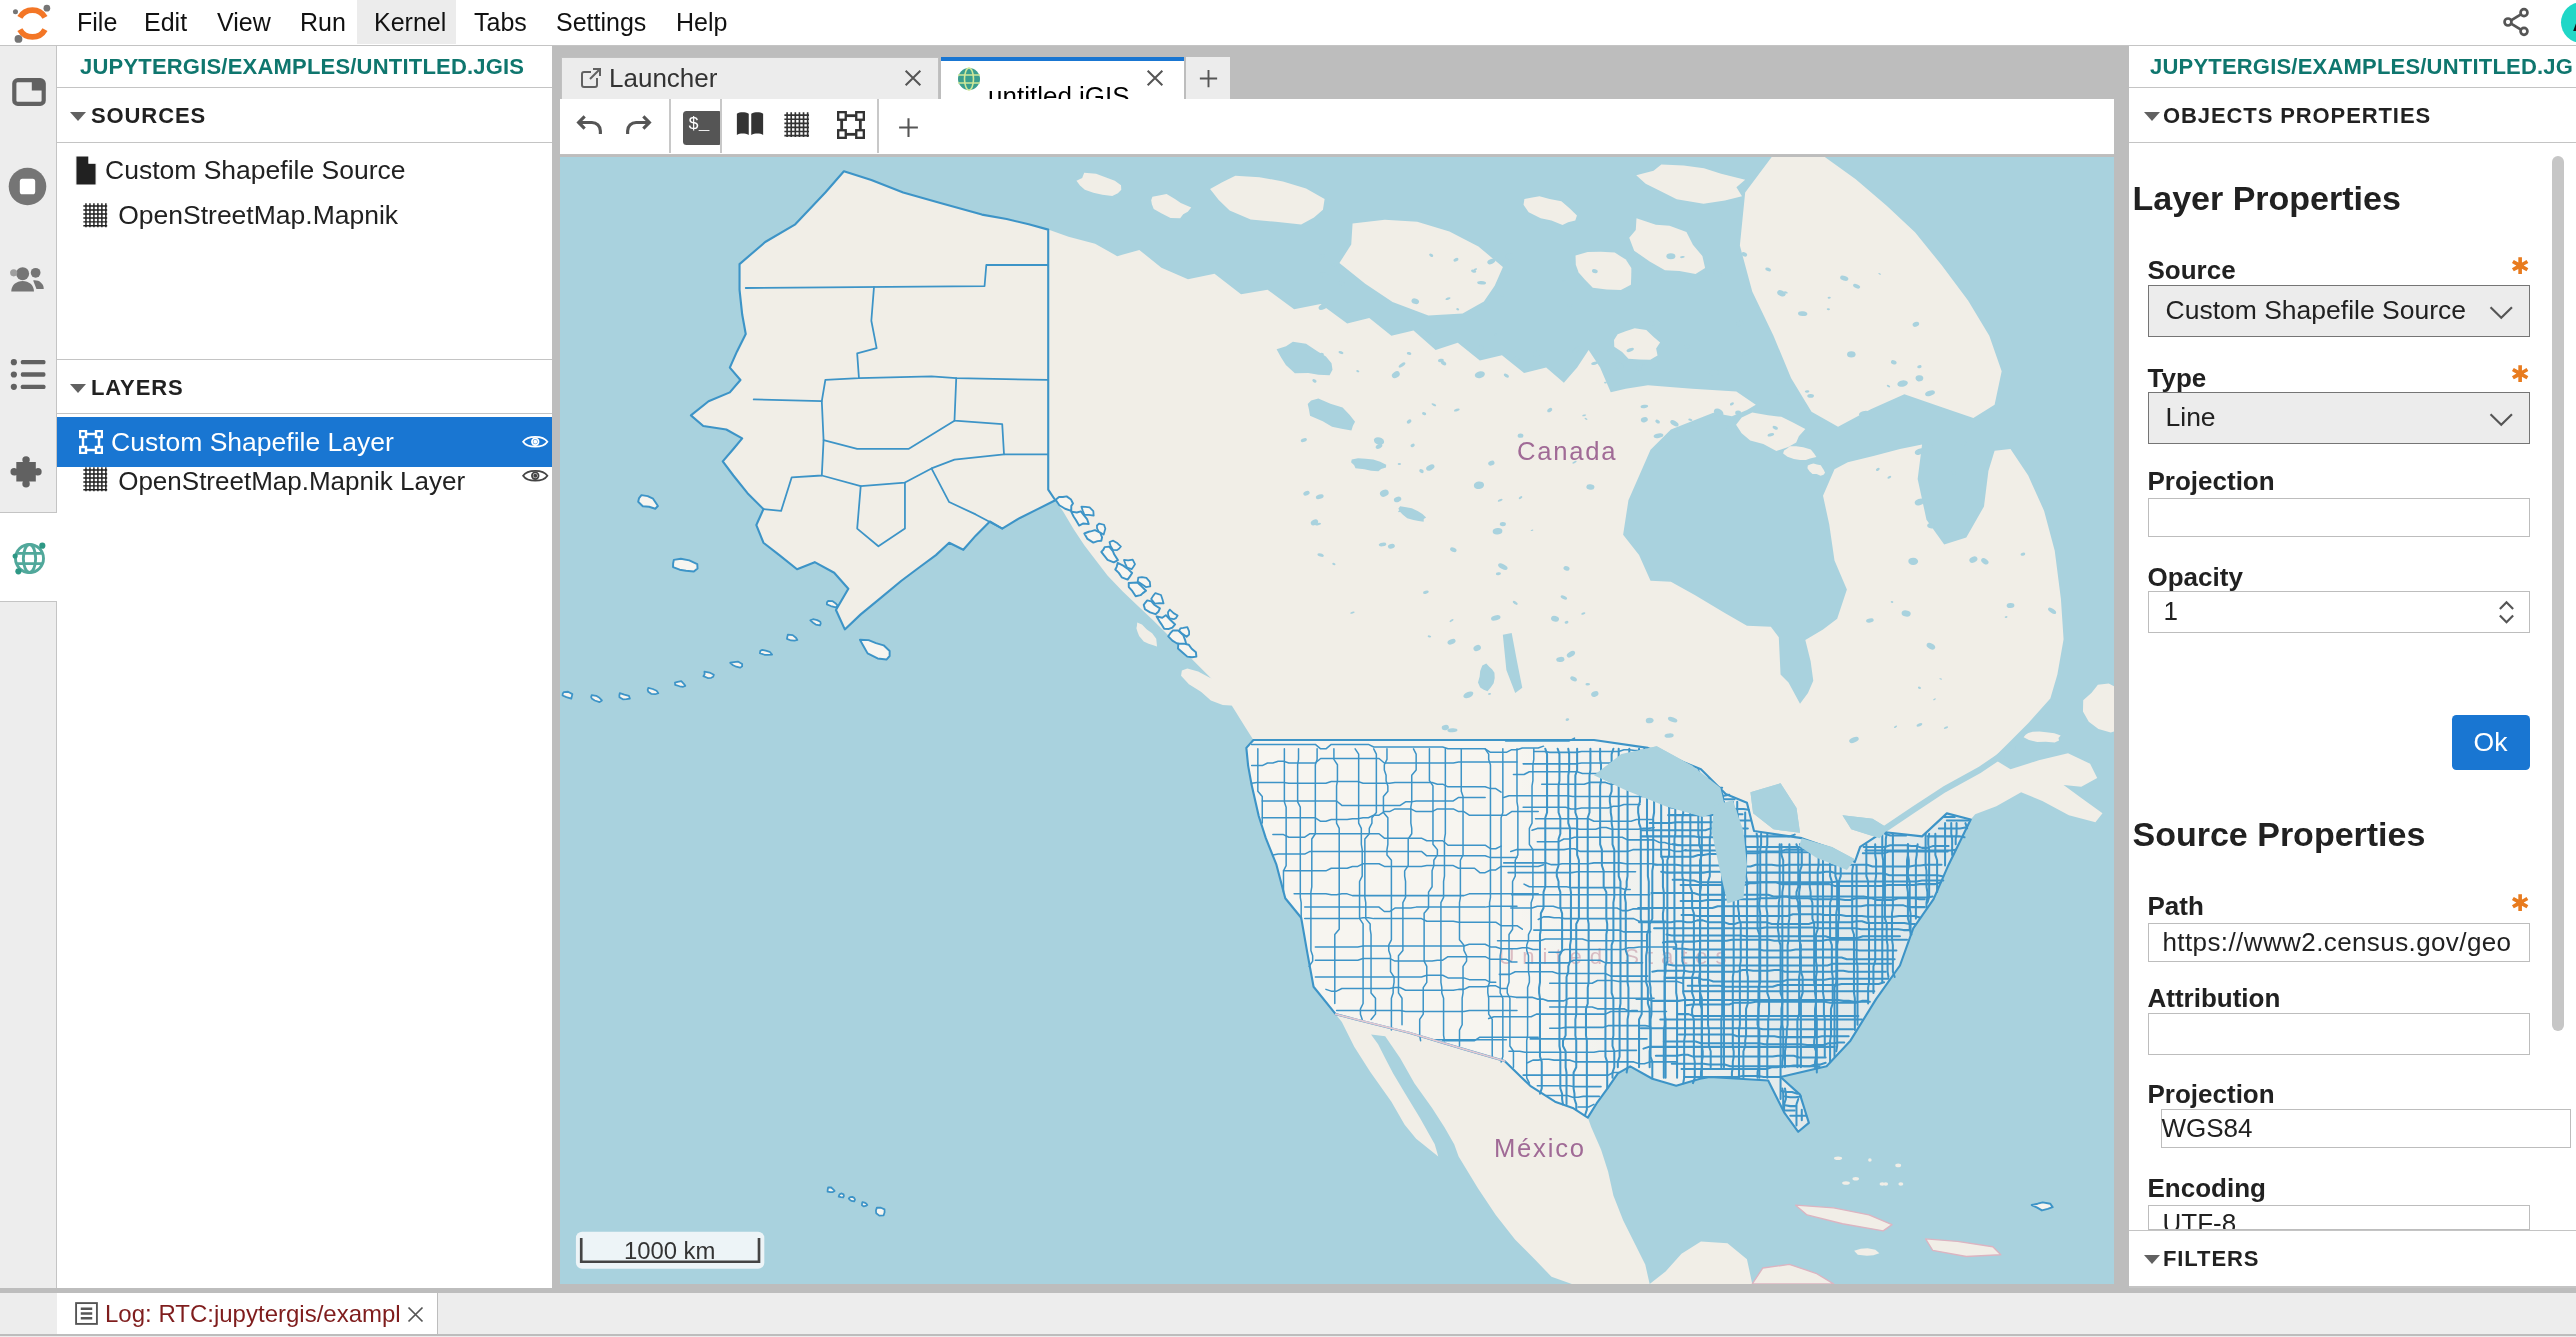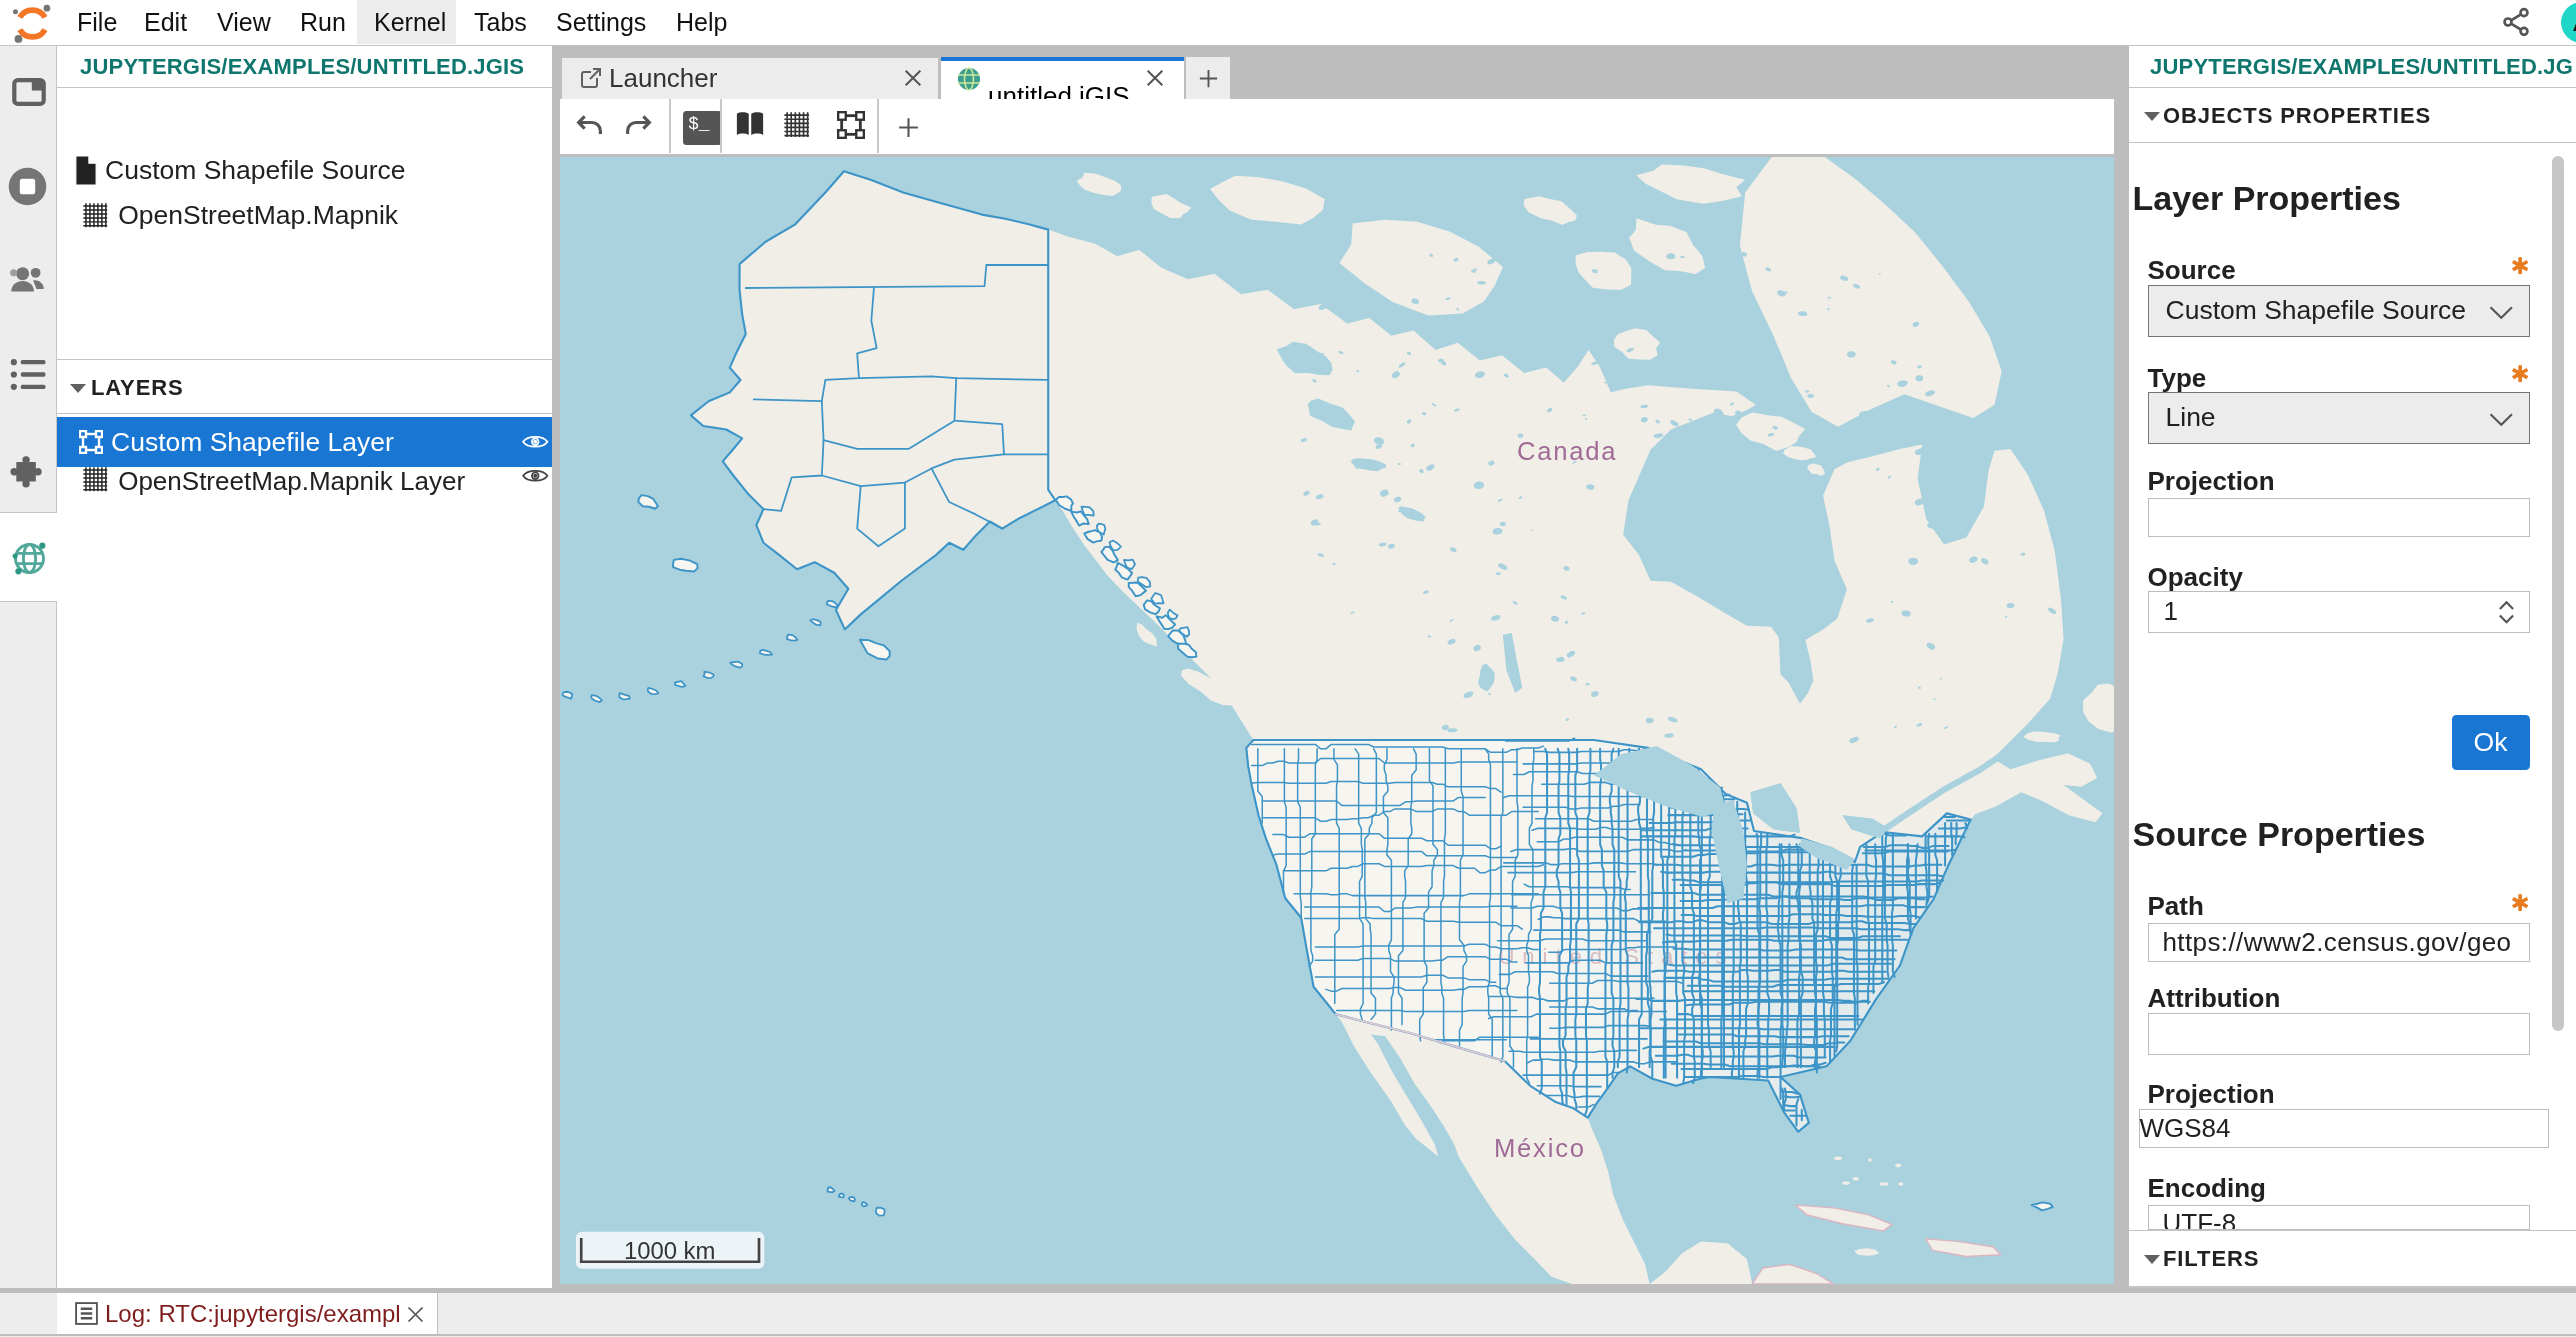--- a/index.html
+++ b/index.html
@@ -101,20 +101,21 @@
     <ellipse cx="12" cy="12" rx="3.6" ry="8.2"></ellipse>
     <path d="M4.4 9 h15.2 M4.4 15 h15.2"></path>
   </g>
   <circle cx="19.5" cy="4.5" r="1.8" fill="#2e9885"></circle>
   <circle cx="3.6" cy="10.5" r="1.5" fill="#2e9885"></circle>
   <circle cx="5.5" cy="19.5" r="1.8" fill="#2e9885"></circle>
 </svg>
 
 <div id="leftpanel">
   <div class="paneltitle">JUPYTERGIS/EXAMPLES/UNTITLED.JGIS</div>
+  <div class="sechead"><span class="tri"></span>SOURCES</div>
   <div class="srcrow abs" style="left:0;top:102px;width:495px">
     <svg style="margin-left:17px" width="24" height="29" viewBox="0 0 16 20" fill="#212121">
       <path d="M1 0 h9 l5 5 v15 H1 Z M10 0 v5 h5" stroke="#fff" stroke-width="0.8"></path>
     </svg>
     <span style="margin-left:7px">Custom Shapefile Source</span>
   </div>
   <div class="srcrow abs" style="left:0;top:147px;width:495px">
     <svg style="margin-left:25px" width="26.5" height="26.5" viewBox="0 0 20 20" stroke="#212121" fill="none">
       <g stroke-width="1.1">
         <path d="M3 1 V19 M6 1 V19 M9 1 V19 M12 1 V19 M15 1 V19 M18 1 V19"></path>
@@ -734,21 +735,21 @@
         </svg>
     </div>
     <div class="abs" style="left:319px;top:669px;width:78px;height:55px;background:#1976d2;border-radius:4.4px;color:#fff;font-size:26.5px;text-align:center;line-height:55px">Ok</div>
     <div class="abs" style="left:0;top:769px;font-size:34px;font-weight:bold;color:#212121">Source Properties</div>
     <div class="abs rp-label" style="left:15px;top:845px">Path</div>
     <div class="abs" style="left:378px;top:844px;color:#e87b1e;font-size:23px">✱</div>
     <div class="abs rp-input" style="left:15px;top:877px;width:382px;height:39px;line-height:36px;padding-left:14px;white-space:nowrap;overflow:hidden;letter-spacing:0.4px">https://www2.census.gov/geo</div>
     <div class="abs rp-label" style="left:15px;top:937px">Attribution</div>
     <div class="abs rp-input" style="left:15px;top:967px;width:382px;height:42px"></div>
     <div class="abs rp-label" style="left:15px;top:1033px">Projection</div>
-    <div class="abs rp-input" style="left:6px;top:1063px;width:410px;height:39px;line-height:36px;padding-left:0">WGS84</div>
+    <div class="abs rp-input" style="left:28px;top:1063px;width:410px;height:39px;line-height:36px;padding-left:0">WGS84</div>
     <div class="abs rp-label" style="left:15px;top:1127px">Encoding</div>
     <div class="abs rp-input" style="left:15px;top:1159px;width:382px;height:25px;line-height:35px;padding-left:14px;overflow:hidden">UTF-8</div>
   </div>
 
   <div class="abs" style="left:423px;top:110px;width:11.5px;height:875px;background:#c6c6c6;border-radius:6.2px"></div>
 
   <div class="abs" style="left:0;top:1184px;width:520px;height:56px;border-top:1.8px solid #c4c4c4;background:#fff">
     <div class="sechead" style="border-bottom:none"><span class="tri" style="left:15px"></span>FILTERS</div>
   </div>
   <div class="abs" style="left:0;top:1240px;width:447px;height:1.8px;background:#c4c4c4"></div>

